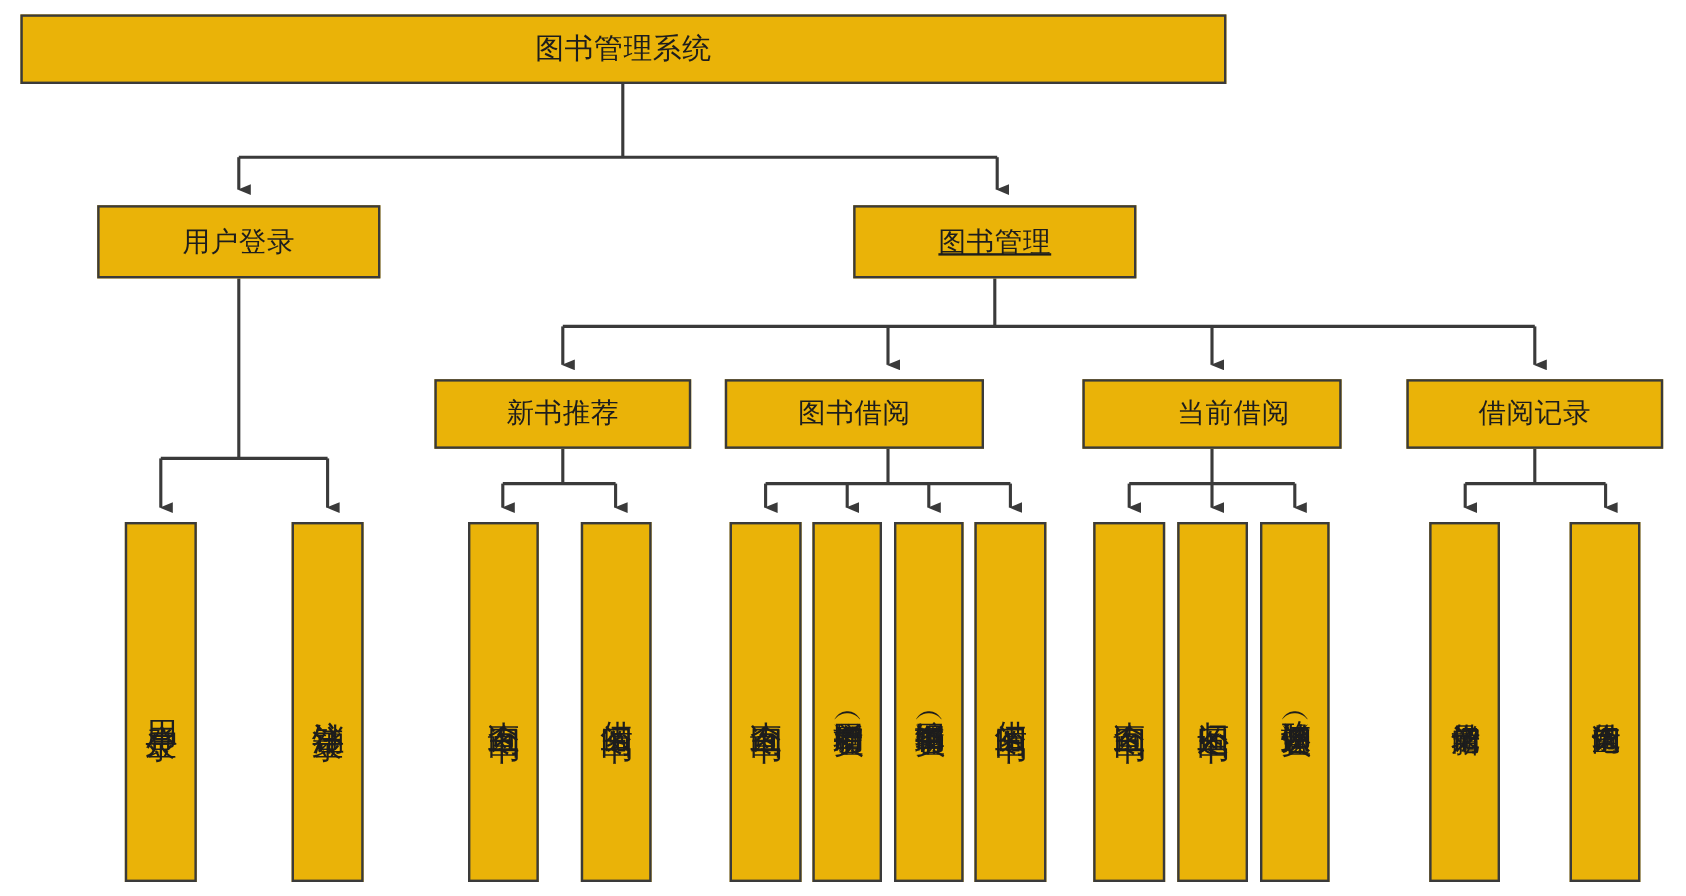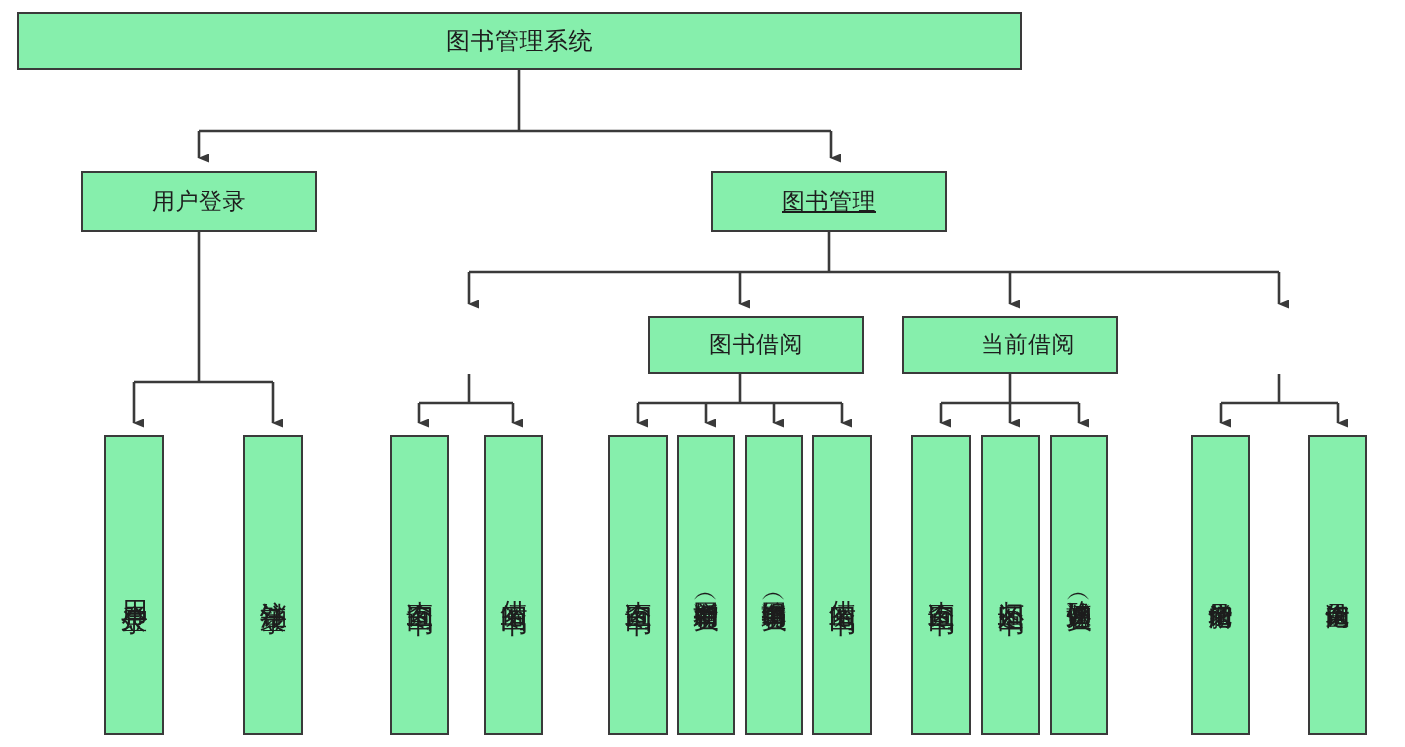--- a/index.html
+++ b/index.html
@@ -22,21 +22,21 @@
     position: absolute;
     left: 0;
     top: 0;
     width: 1405px;
     height: 747px;
     pointer-events: none;
   }
   .node {
     position: absolute;
     box-sizing: border-box;
-    background: #86efac;
+    background: #eab308;
     border: 2.5px solid #3a3a3a;
     display: flex;
     align-items: center;
     justify-content: center;
     color: #1d1d1d;
   }
   .node-label {
     display: block;
     text-align: center;
     line-height: 1.12;
@@ -142,29 +142,35 @@
   </div>
 
   <div class="node horiz" style="left:81px; top:171px; width:236px; height:61px;">
     <span class="node-label">用户登录</span>
   </div>
 
   <div class="node horiz" style="left:711px; top:171px; width:236px; height:61px;text-decoration:underline;">
     <span class="node-label">图书管理</span>
   </div>
 
-
-  <div class="node horiz" style="left:648px; top:316px; width:216px; height:58px;">
+  <div class="node horiz" style="left:362px; top:316px; width:214px; height:58px;">
+    <span class="node-label">新书推荐</span>
+  </div>
+
+  <div class="node horiz" style="left:604px; top:316px; width:216px; height:58px;">
     <span class="node-label">图书借阅</span>
   </div>
 
   <div class="node horiz" style="left:902px; top:316px; width:216px; height:58px;padding-left:36px;">
     <span class="node-label">当前借阅</span>
   </div>
 
+  <div class="node horiz" style="left:1172px; top:316px; width:214px; height:58px;">
+    <span class="node-label">借阅记录</span>
+  </div>
 
   <div class="node vert" style="left:104px; top:435px; width:60px; height:300px;">
     <span class="node-label">用户登录</span>
   </div>
 
   <div class="node vert" style="left:243px; top:435px; width:60px; height:300px;">
     <span class="node-label">注销登录</span>
   </div>
 
   <div class="node vert" style="left:390px; top:435px; width:59px; height:300px;">

